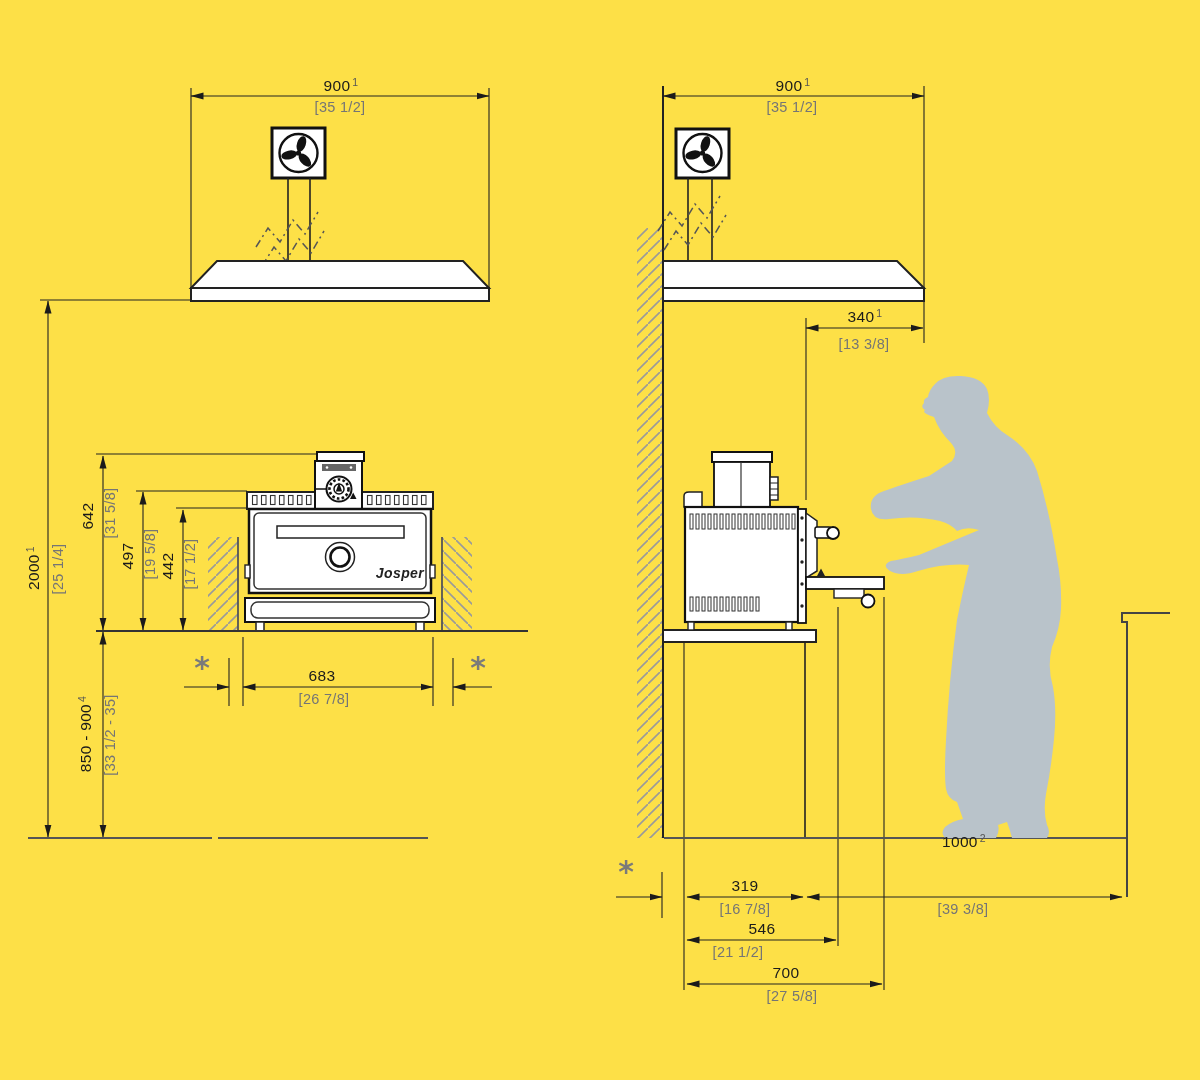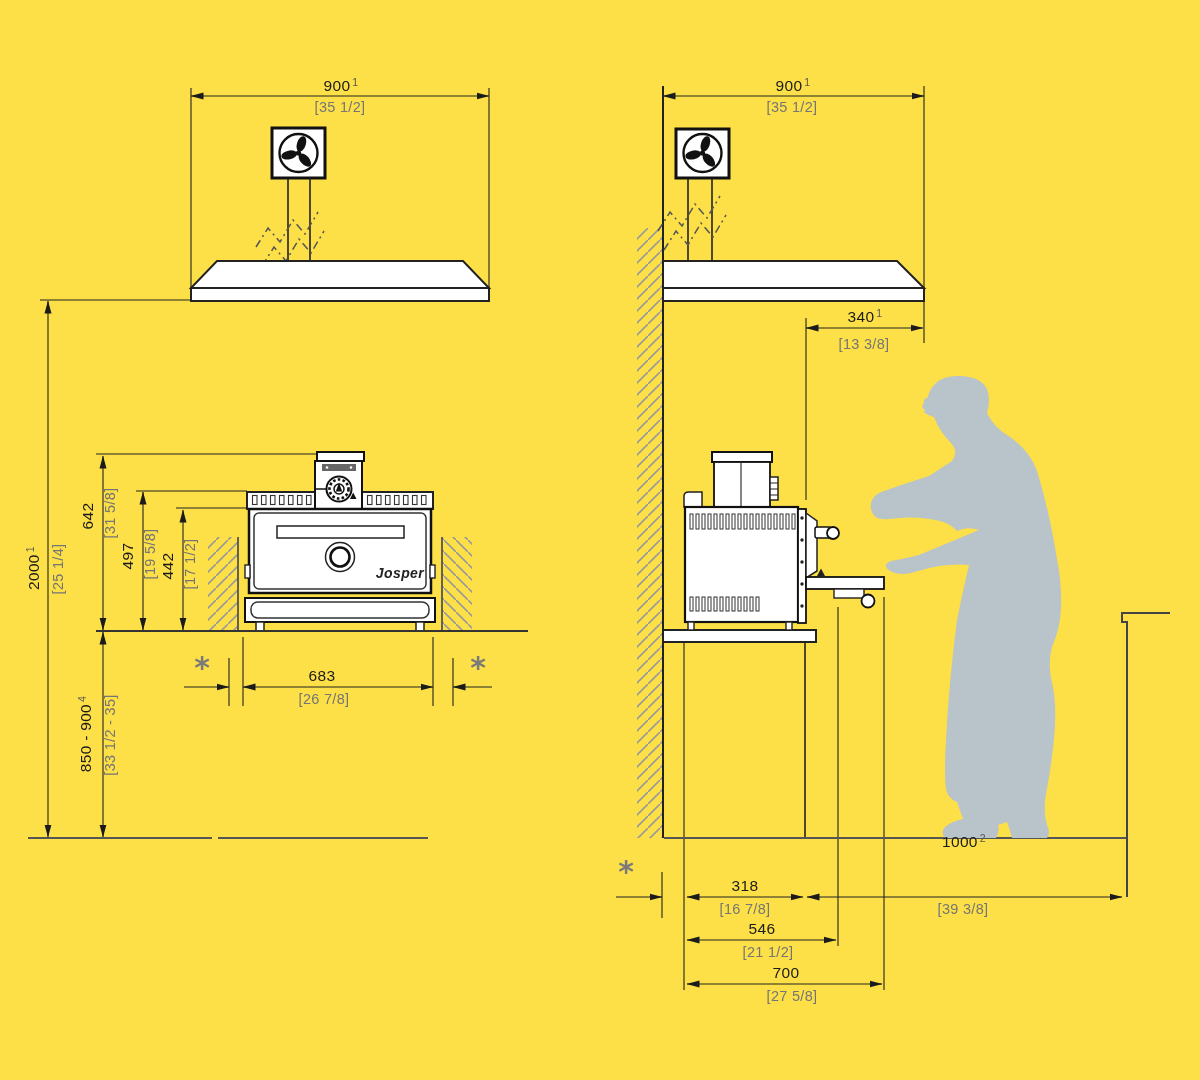--- a/index.html
+++ b/index.html
@@ -311,27 +311,27 @@
 <div class="ast" style="left:478px;top:668px">*</div>
 
 <div class="lbl" style="left:792px;top:86px"><span>900</span><span class="sup">1</span></div>
 <div class="lbl inch" style="left:792px;top:107px">[35 1/2]</div>
 
 <div class="lbl" style="left:864px;top:317px"><span>340</span><span class="sup">1</span></div>
 <div class="lbl inch" style="left:864px;top:344px">[13 3/8]</div>
 
 <div class="ast" style="left:626px;top:872px">*</div>
 
-<div class="lbl" style="left:745px;top:886px">318</div>
+<div class="lbl" style="left:745px;top:886px">319</div>
 <div class="lbl inch" style="left:745px;top:909px">[16 7/8]</div>
 
 <div class="lbl" style="left:963px;top:842px"><span>1000</span><span class="sup">2</span></div>
 <div class="lbl inch" style="left:963px;top:909px">[39 3/8]</div>
 
 <div class="lbl" style="left:762px;top:929px">546</div>
-<div class="lbl inch" style="left:768px;top:952px">[21 1/2]</div>
+<div class="lbl inch" style="left:738px;top:952px">[21 1/2]</div>
 
 <div class="lbl" style="left:786px;top:973px">700</div>
 <div class="lbl inch" style="left:792px;top:996px">[27 5/8]</div>
 
 <div class="logo" style="left:400px;top:573px">Josper</div>
 
 </div>
 
 </body></html>

